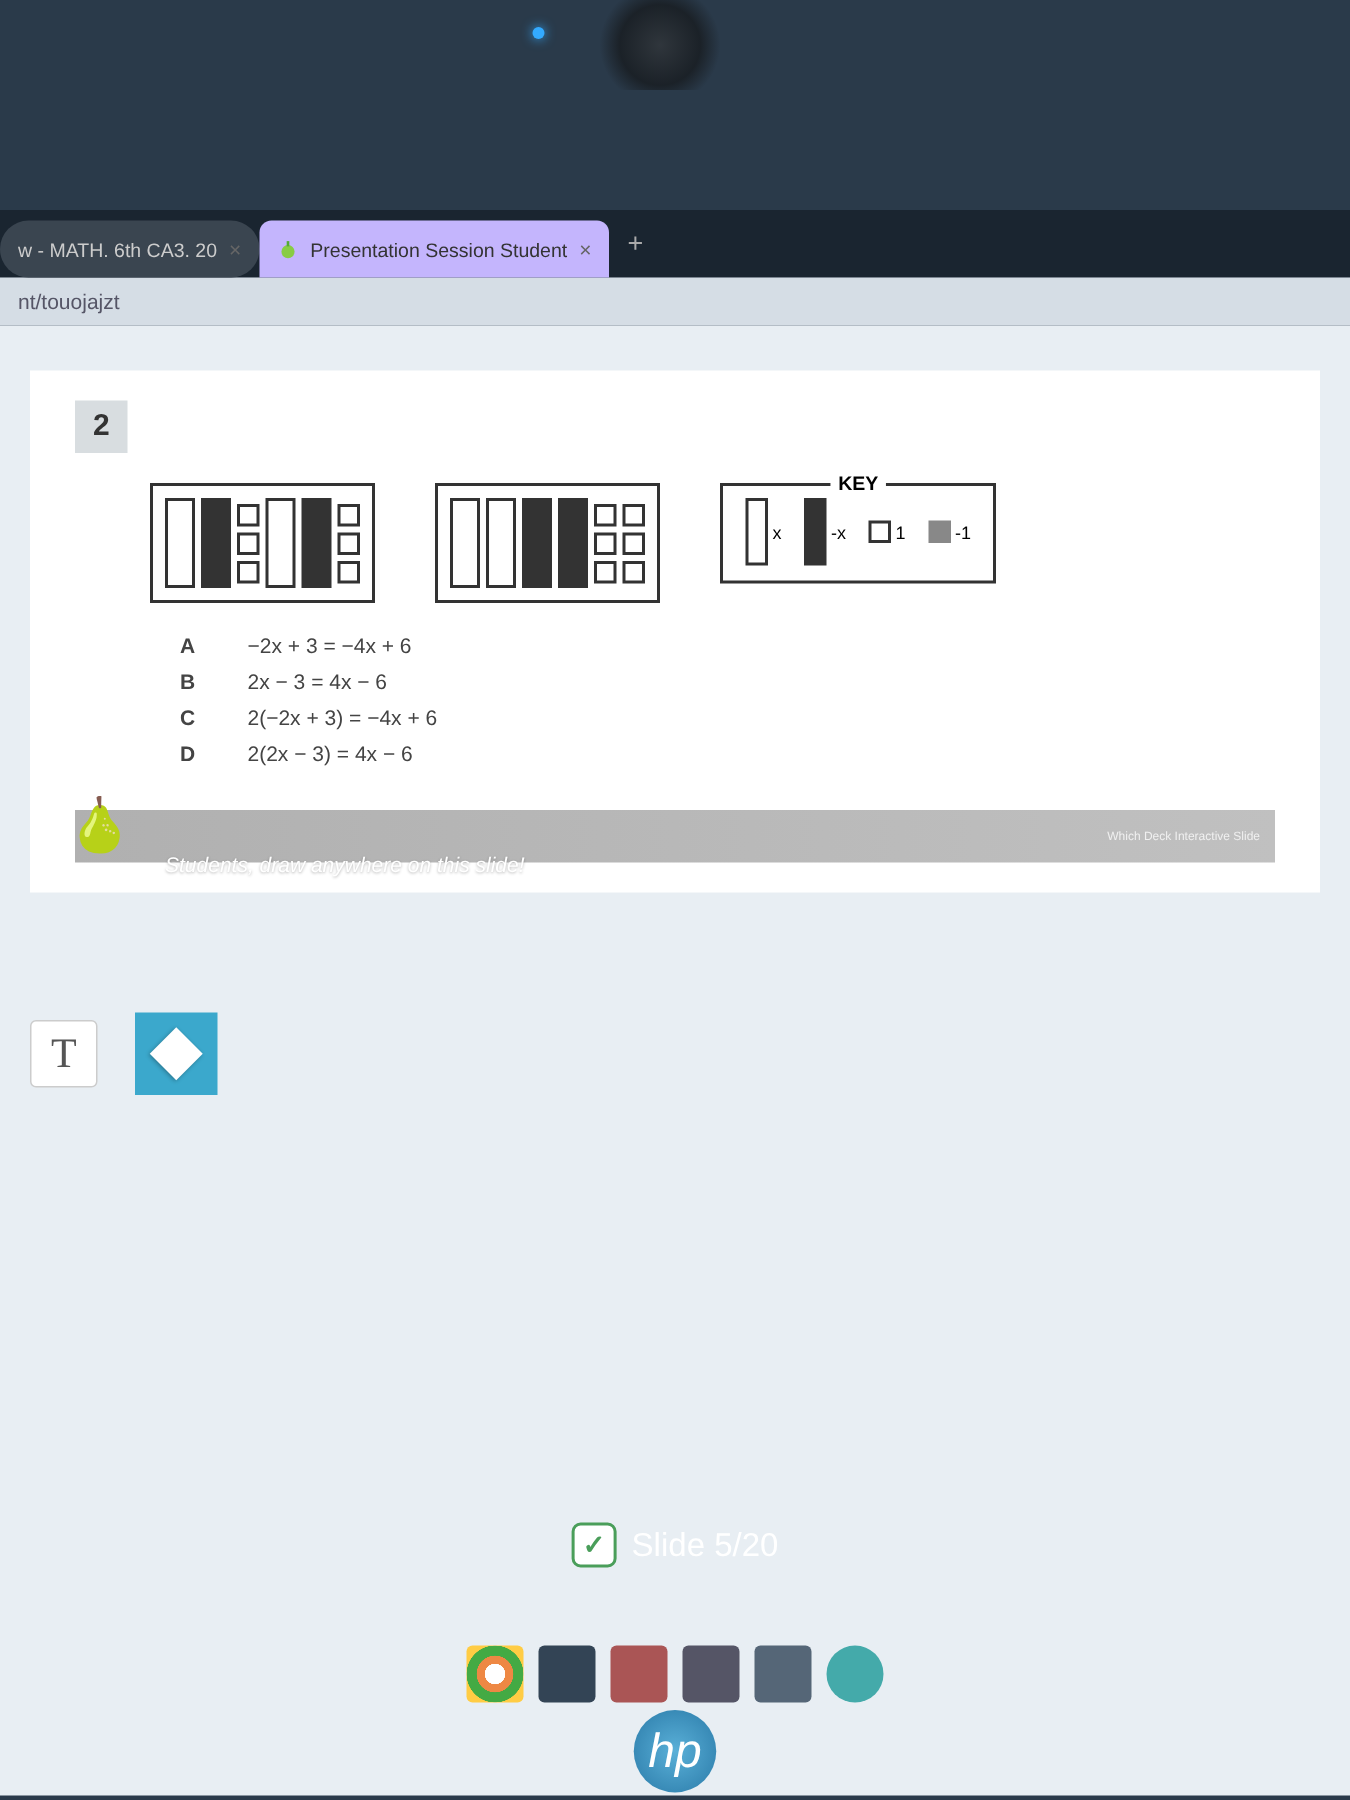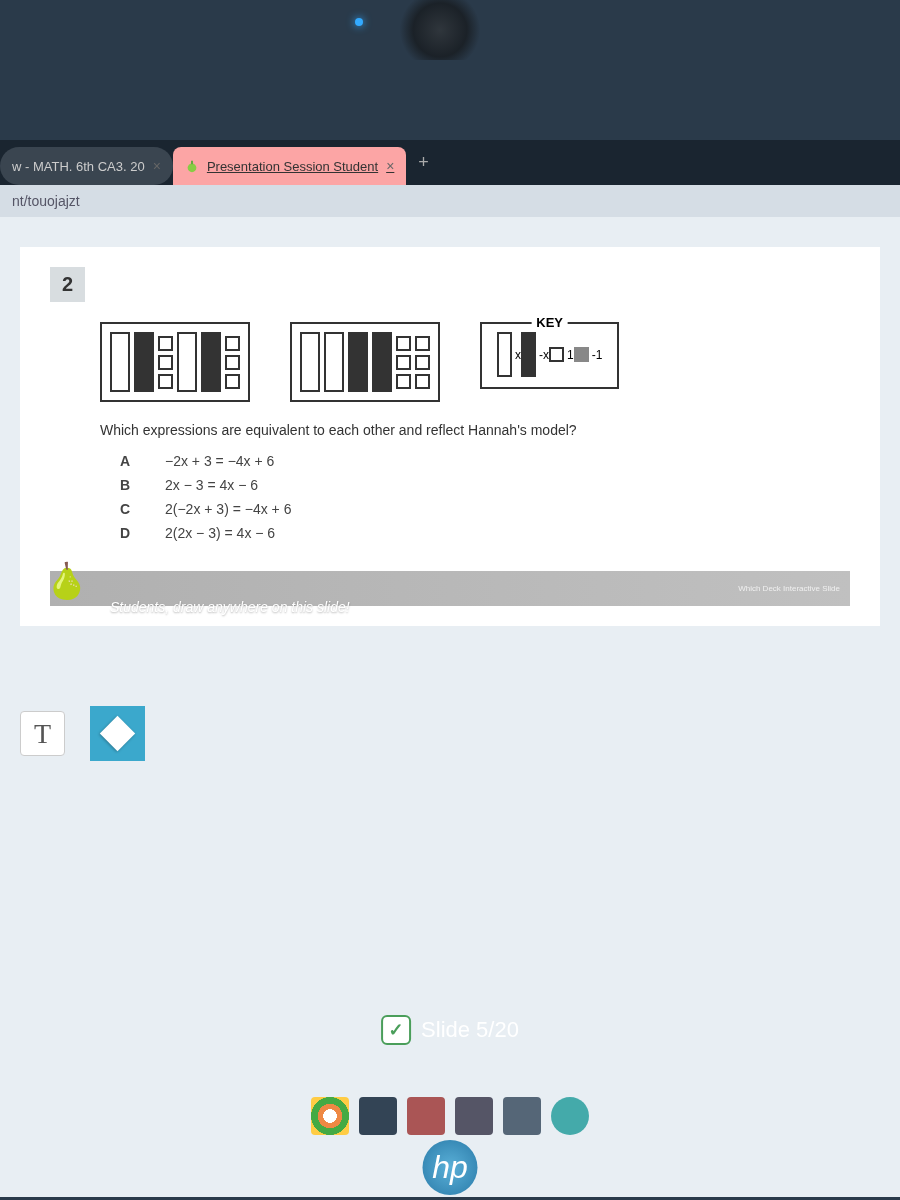--- a/index.html
+++ b/index.html
@@ -27,23 +27,22 @@
       font-size: 13px;
       gap: 8px;
       cursor: pointer;
     }
     .tab.inactive {
       background: #3a4550;
       color: #ccc;
       border-radius: 19px;
     }
     .tab.active {
-      background: #fca5a5;
+      background: #c4b5fd;
       color: #333;
-      text-decoration: underline;
     }
     .tab-close {
       font-size: 14px;
       color: #666;
     }
     .tab-add {
       color: #aaa;
       padding: 0 12px;
       font-size: 18px;
       align-self: center;
@@ -132,20 +131,21 @@
     .negunittile {
       width: 15px;
       height: 15px;
       background: #888;
     }
     .key-box {
       border: 2px solid #333;
       padding: 8px 15px 10px 15px;
       position: relative;
       display: flex;
+      gap: 15px;
       align-items: center;
     }
     .key-label {
       position: absolute;
       top: -2px;
       left: 50%;
       transform: translateX(-50%) translateY(-50%);
       background: #fff;
       padding: 0 5px;
       font-weight: bold;
@@ -409,21 +409,20 @@
           <div class="unittile"></div>
           <span>1</span>
         </div>
         <div class="key-item">
           <div class="negunittile"></div>
           <span>-1</span>
         </div>
       </div>
     </div>
 
-    <div class="sub-question">Which expressions are equivalent to each other and reflect Hannah's model?</div>
 
     <div class="choices">
       <div class="choice">
         <span class="choice-letter">A</span>
         <span>−2x + 3 = −4x + 6</span>
       </div>
       <div class="choice">
         <span class="choice-letter">B</span>
         <span>2x − 3 = 4x − 6</span>
       </div>

